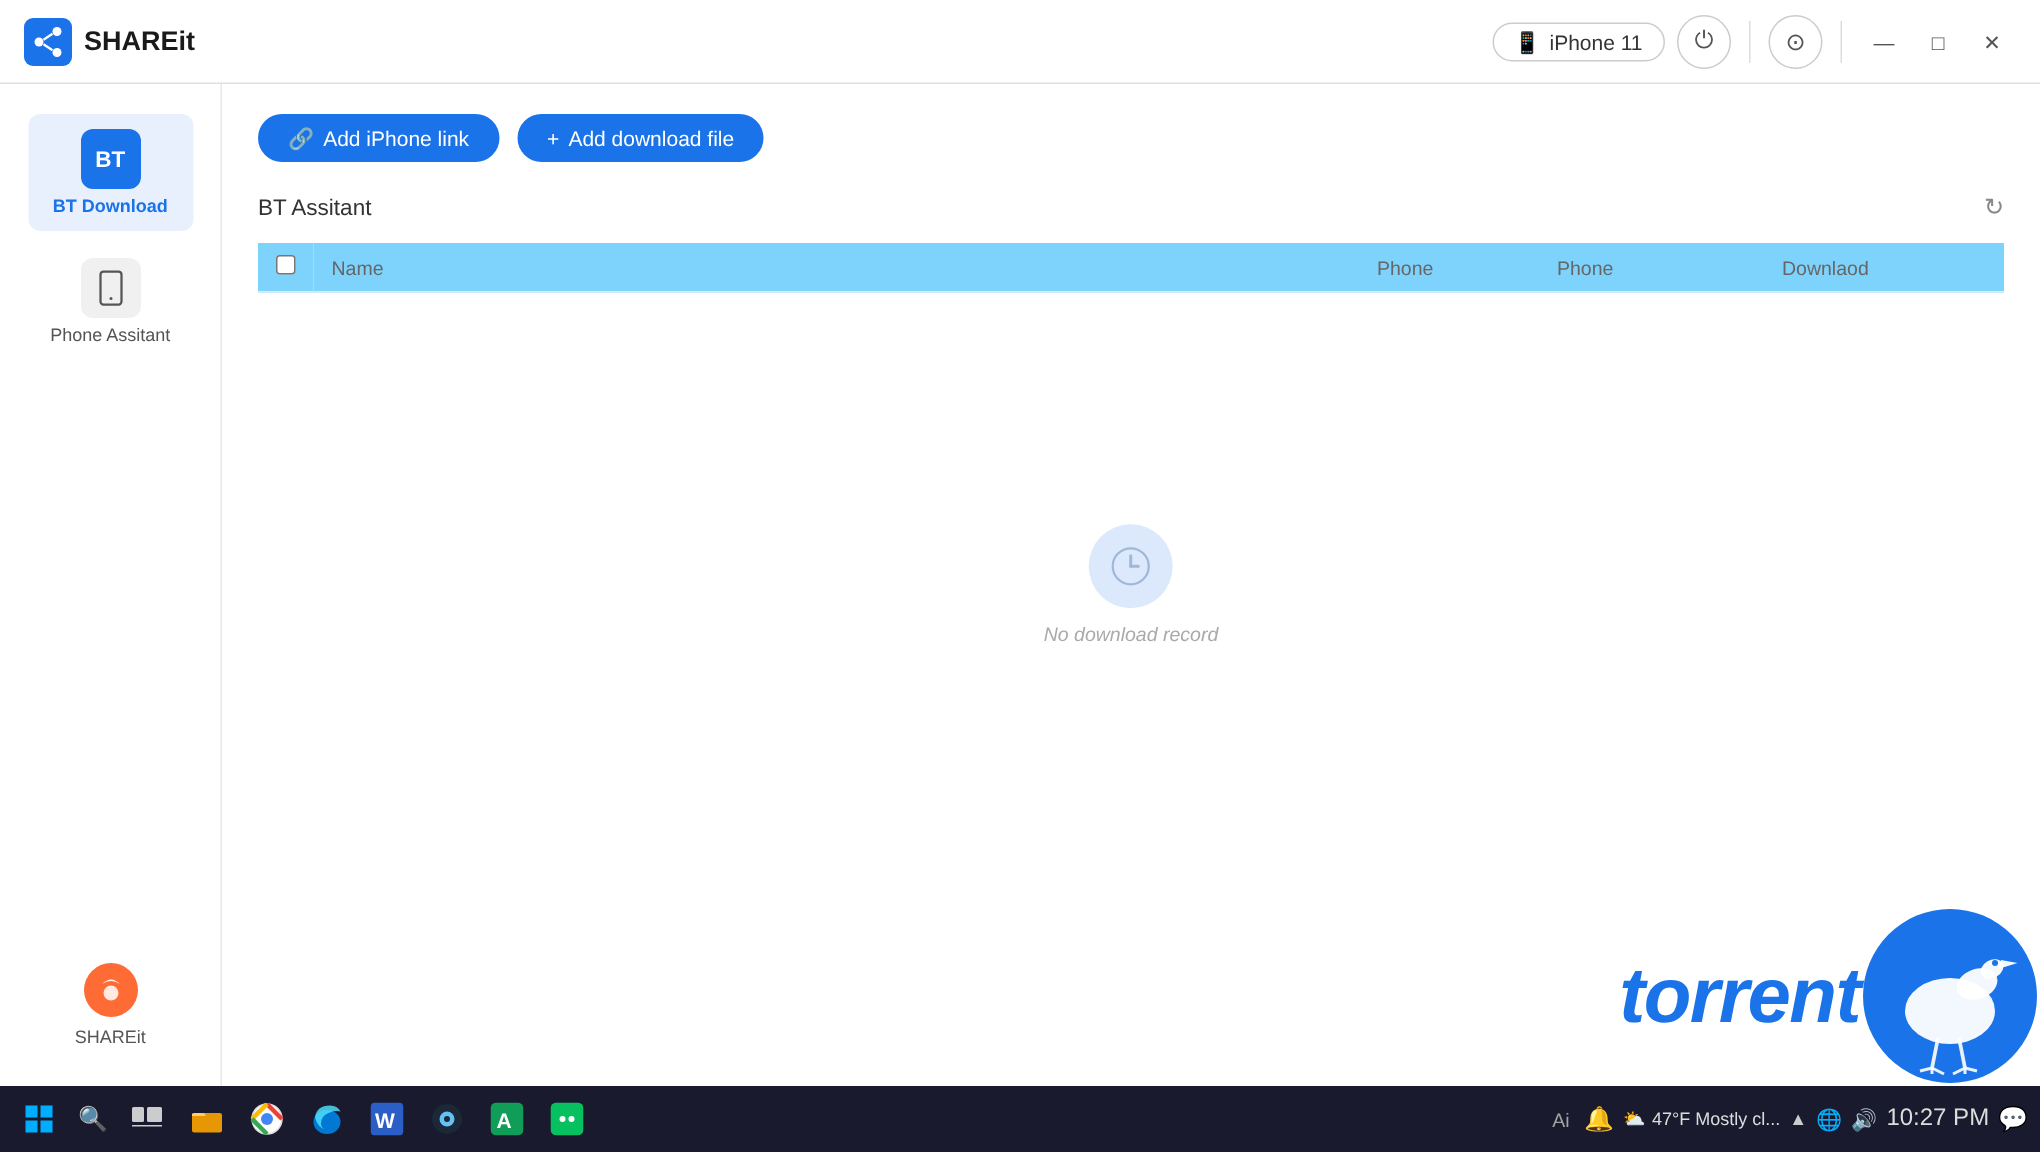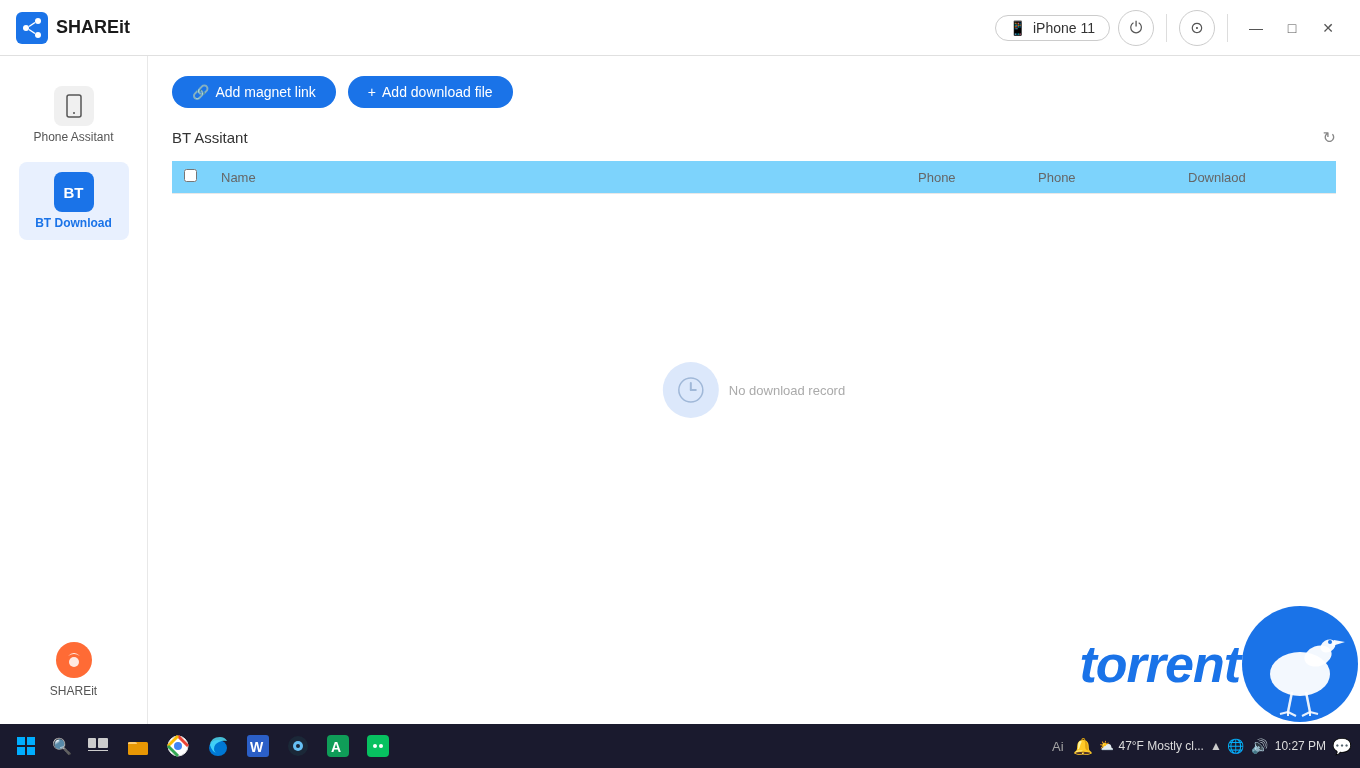--- a/index.html
+++ b/index.html
@@ -216,28 +216,29 @@
     .download-table th.col-size { width: 120px; }
     .download-table th.col-status { width: 150px; }
     .download-table th.col-op { width: 160px; }
     .checkbox-cell {
       text-align: center;
     }
 
     
     .empty-state {
       display: flex;
-      flex-direction: row;
+      flex-direction: column;
       align-items: center;
       justify-content: center;
       position: absolute;
       top: 50%;
       left: 50%;
       transform: translate(-50%, -50%);
       gap: 10px;
+      font-style: italic;
     }
     .empty-icon {
       width: 56px;
       height: 56px;
       background: #dce8fb;
       border-radius: 50%;
       display: flex;
       align-items: center;
       justify-content: center;
     }
@@ -314,21 +315,21 @@
     }
     .taskbar-right {
       margin-left: auto;
       display: flex;
       align-items: center;
       gap: 6px;
       color: #ddd;
       font-size: 12px;
     }
     .taskbar-clock {
-      font-size: 12px;
+      font-size: 16px;
       color: #ddd;
       text-align: right;
     }
     .taskbar-systray {
       display: flex;
       align-items: center;
       gap: 6px;
     }
     .weather-info {
       display: flex;
@@ -373,35 +374,35 @@
       <div class="wnd-btn">□</div>
       <div class="wnd-btn close">✕</div>
     </div>
   </div>
 </div>
 
 <div class="main-layout">
 
   <div class="sidebar">
 
+    <div class="sidebar-item active">
+      <div class="sidebar-icon bt-icon-bg">
+        <span>BT</span>
+      </div>
+      <span class="sidebar-label active-label">BT Download</span>
+    </div>
+
     <div class="sidebar-item">
       <div class="sidebar-icon phone-icon-bg">
         <svg width="24" height="24" viewBox="0 0 24 24" fill="none" xmlns="http://www.w3.org/2000/svg">
           <rect x="5" y="1" width="14" height="22" rx="2" stroke="#555" stroke-width="1.5" fill="none"></rect>
           <circle cx="12" cy="19" r="1" fill="#555"></circle>
         </svg>
       </div>
       <span class="sidebar-label">Phone Assitant</span>
-    </div>
-
-    <div class="sidebar-item active">
-      <div class="sidebar-icon bt-icon-bg">
-        <span>BT</span>
-      </div>
-      <span class="sidebar-label active-label">BT Download</span>
     </div>
 
     <div style="flex:1"></div>
 
     <div class="sidebar-item" style="margin-bottom: 16px;">
       <div class="sidebar-icon">
         <svg width="36" height="36" viewBox="0 0 36 36" xmlns="http://www.w3.org/2000/svg">
           <circle cx="18" cy="18" r="18" fill="#ff6b35"></circle>
           <path d="M12 14 Q18 8 24 14 Q18 10 12 14Z" fill="#fff" opacity="0.9"></path>
           <circle cx="18" cy="20" r="5" fill="#fff" opacity="0.85"></circle>
@@ -409,21 +410,21 @@
       </div>
       <span class="sidebar-label">SHAREit</span>
     </div>
   </div>
 
   <div class="content">
 
     <div class="toolbar">
       <button class="btn-primary">
         <span>🔗</span>
-        <span>Add magnet link</span>
+        <span>Add iPhone link</span>
       </button>
       <button class="btn-primary">
         <span>+</span>
         <span>Add download file</span>
       </button>
     </div>
 
     <div class="section-title">
       <span>BT Assitant</span>
       <button class="refresh-btn">

